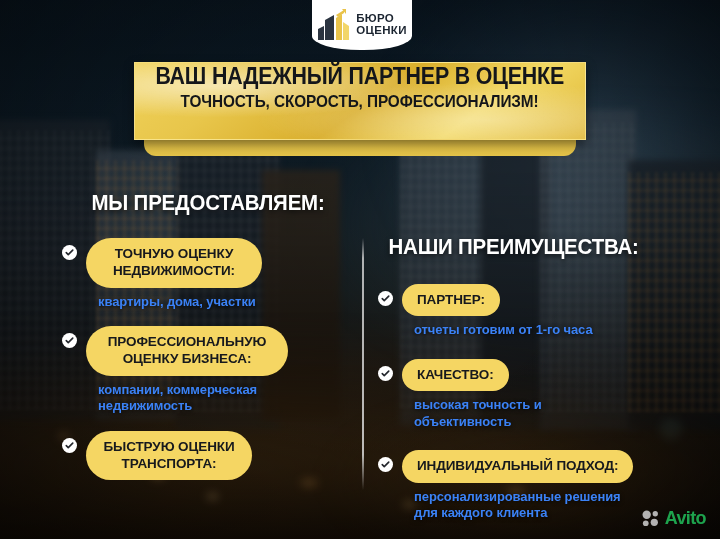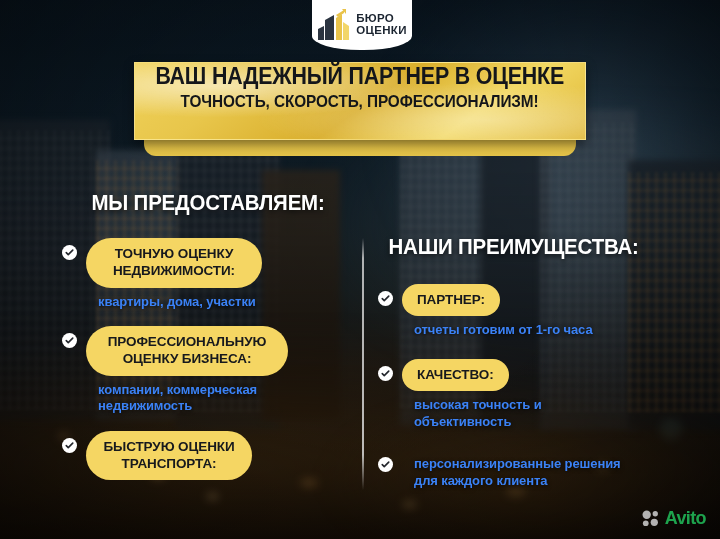--- a/index.html
+++ b/index.html
@@ -352,20 +352,21 @@
       </div>
     </div>
 
     <div class="item" style="margin-top:20px;">
       <span class="bullet">
         <svg viewBox="0 0 10 10">
             <path d="M1.4 5.2 L3.6 7.4 L8.6 2.4" stroke="#23262c" stroke-width="1.8" fill="none" stroke-linecap="round" stroke-linejoin="round"></path>
           </svg>
       </span>
       <div class="item-body">
+        <div class="pill">ИНДИВИДУАЛЬНЫЙ ПОДХОД:</div>
         <div class="sub" style="max-width:226px;">персонализированные решения для каждого клиента</div>
       </div>
     </div>
   </div>
 
   <div class="avito">
     <svg class="avito-dots" viewBox="0 0 20 20">
       <circle cx="6" cy="6" r="4.4" fill="#d8d8d8"></circle>
       <circle cx="15" cy="5" r="2.8" fill="#d8d8d8"></circle>
       <circle cx="5" cy="15" r="3.0" fill="#d8d8d8"></circle>

